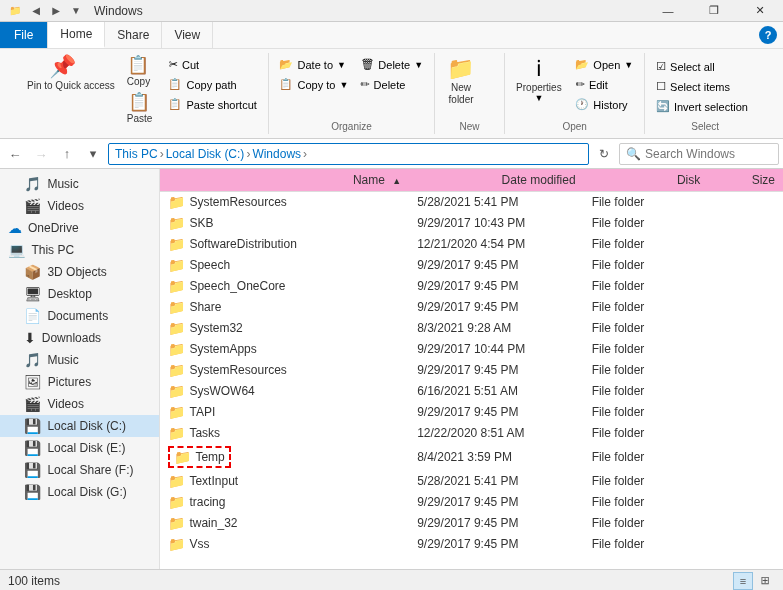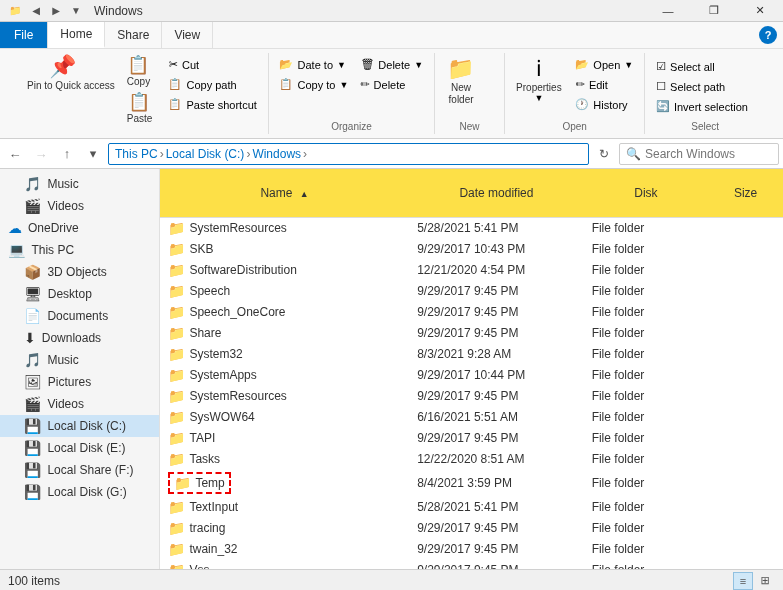--- a/index.html
+++ b/index.html
@@ -54,21 +54,21 @@
     .nav-item { display: flex; align-items: center; padding: 3px 8px 3px 12px; cursor: pointer; gap: 6px; font-size: 12px; color: #333; }
     .nav-item.selected { background: #cce4f7; }
     .nav-item .nav-icon { font-size: 14px; flex-shrink: 0; }
     .nav-item .nav-label { white-space: nowrap; overflow: hidden; text-overflow: ellipsis; }
 
     
     .file-list { flex: 1; overflow-y: auto; overflow-x: hidden; }
     .file-list::-webkit-scrollbar { width: 8px; }
     .file-list::-webkit-scrollbar-thumb { background: #ccc; }
     .file-table { width: 100%; border-collapse: collapse; }
-    .file-table th { background: #fde047; border-bottom: 1px solid #ddd; padding: 17px 8px; text-align: center; font-size: 12px; font-weight: normal; color: #333; position: sticky; top: 0; cursor: pointer; white-space: nowrap; }
+    .file-table th { background: #f9a8d4; border-bottom: 1px solid #ddd; padding: 4px 8px; text-align: right; font-size: 12px; font-weight: normal; color: #333; position: sticky; top: 0; cursor: pointer; white-space: nowrap; }
     .file-table td { padding: 2px 8px; font-size: 12px; color: #333; white-space: nowrap; border-bottom: 1px solid transparent; }
     .file-name-cell { display: flex; align-items: center; }
 
     
     .temp-row td { background: #fff !important; }
     .temp-highlight-box { display: inline-flex; align-items: center; border: 2px dashed #e00; padding: 1px 4px; }
 
     
     .status-bar { height: 22px; background: #f0f0f0; border-top: 1px solid #d0d0d0; display: flex; align-items: center; justify-content: space-between; padding: 0 8px; font-size: 12px; color: #333; }
     .status-right { display: flex; gap: 2px; }
@@ -213,21 +213,21 @@
     </div>
 
     <div class="select-group" style="position:relative;min-width:120px;">
       <div style="display:flex;flex-direction:column;gap:1px;padding-top:4px;padding-bottom:14px;flex:1;">
         <div class="ribbon-btn-small">
           <span>☑</span>
           <span>Select all</span>
         </div>
         <div class="ribbon-btn-small">
           <span>☐</span>
-          <span>Select path</span>
+          <span>Select items</span>
         </div>
         <div class="ribbon-btn-small">
           <span>🔄</span>
           <span>Invert selection</span>
         </div>
       </div>
       <div class="ribbon-group-label" style="position:absolute;bottom:2px;left:0;right:0;text-align:center;font-size:10px;color:#666;">Select</div>
     </div>
   </div>
 </div>

